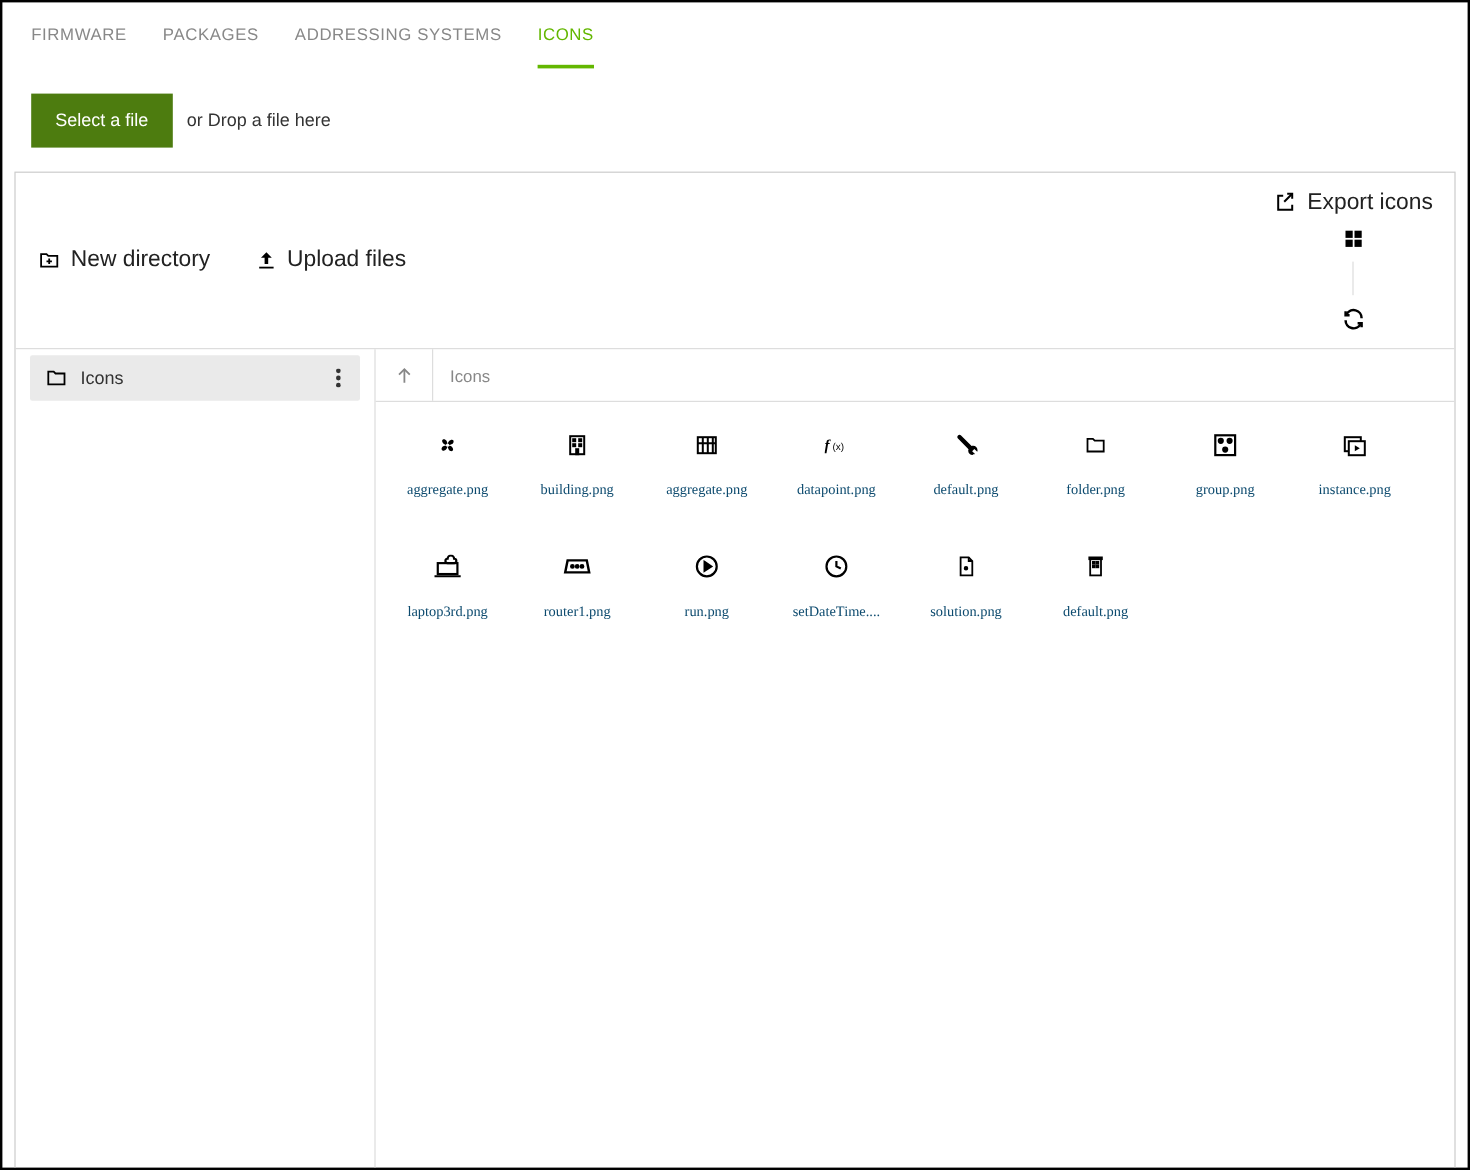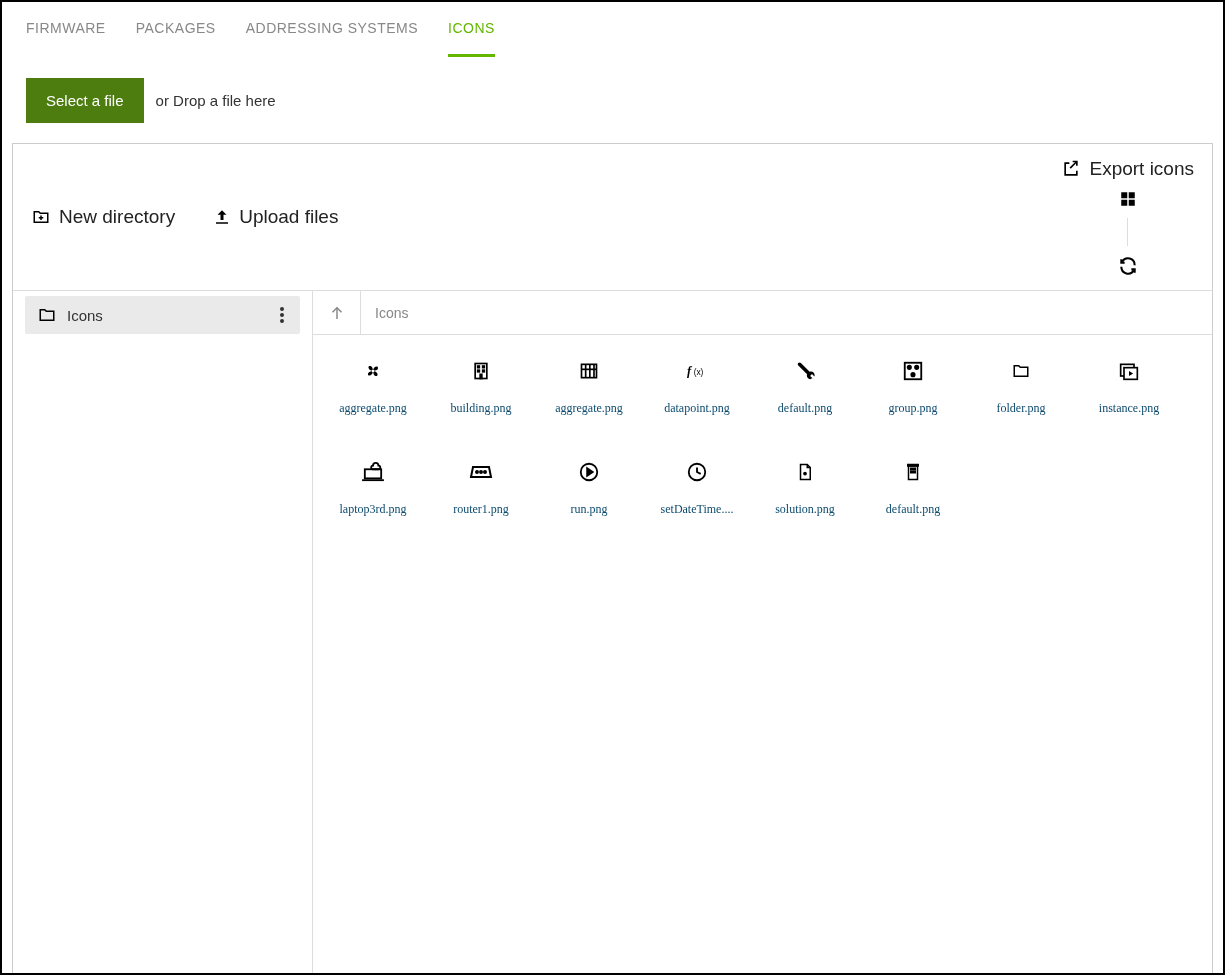--- a/index.html
+++ b/index.html
@@ -309,36 +309,36 @@
           <div class="file-item">
             <div class="file-icon">
               <svg width="22" height="22" viewBox="0 0 24 24" fill="#000">
                 <path d="M21 6c0 2.2-1.8 4-4 4-.5 0-1-.1-1.4-.3L6 19.3c-.8.8-2 .8-2.8 0s-.8-2 0-2.8l9.6-9.6C12.6 6.5 12.5 6 12.5 5.5c0-2.2 1.8-4 4-4 .5 0 1 .1 1.5.3l-2.6 2.6 2 2 2.6-2.6c.2.5.3 1 .3 1.5l.7.7z" transform="rotate(90 12 12)"></path>
               </svg>
             </div>
             <div class="file-name">default.png</div>
           </div>
           <div class="file-item">
             <div class="file-icon">
+              <svg width="22" height="18" viewBox="0 0 24 24" fill="none" stroke="#000" stroke-width="2">
+                <path d="M3 5h6l2 2h10v12H3z"></path>
+              </svg>
+            </div>
+            <div class="file-name">folder.png</div>
+          </div>
+          <div class="file-item">
+            <div class="file-icon">
               <svg width="22" height="22" viewBox="0 0 24 24" fill="none" stroke="#000" stroke-width="2">
                 <rect x="3" y="3" width="18" height="18"></rect>
                 <circle cx="8" cy="8" r="1.8" fill="#000"></circle>
                 <circle cx="16" cy="8" r="1.8" fill="#000"></circle>
                 <circle cx="12" cy="16" r="1.8" fill="#000"></circle>
               </svg>
             </div>
             <div class="file-name">group.png</div>
-          </div>
-          <div class="file-item">
-            <div class="file-icon">
-              <svg width="22" height="18" viewBox="0 0 24 24" fill="none" stroke="#000" stroke-width="2">
-                <path d="M3 5h6l2 2h10v12H3z"></path>
-              </svg>
-            </div>
-            <div class="file-name">folder.png</div>
           </div>
           <div class="file-item">
             <div class="file-icon">
               <svg width="24" height="20" viewBox="0 0 24 24" fill="#000">
                 <rect x="2" y="4" width="16" height="14" fill="none" stroke="#000" stroke-width="2"></rect>
                 <rect x="6" y="8" width="16" height="14" fill="#fff" stroke="#000" stroke-width="2"></rect>
                 <path d="M12 12l5 3-5 3z" fill="#000"></path>
               </svg>
             </div>
             <div class="file-name">instance.png</div>

